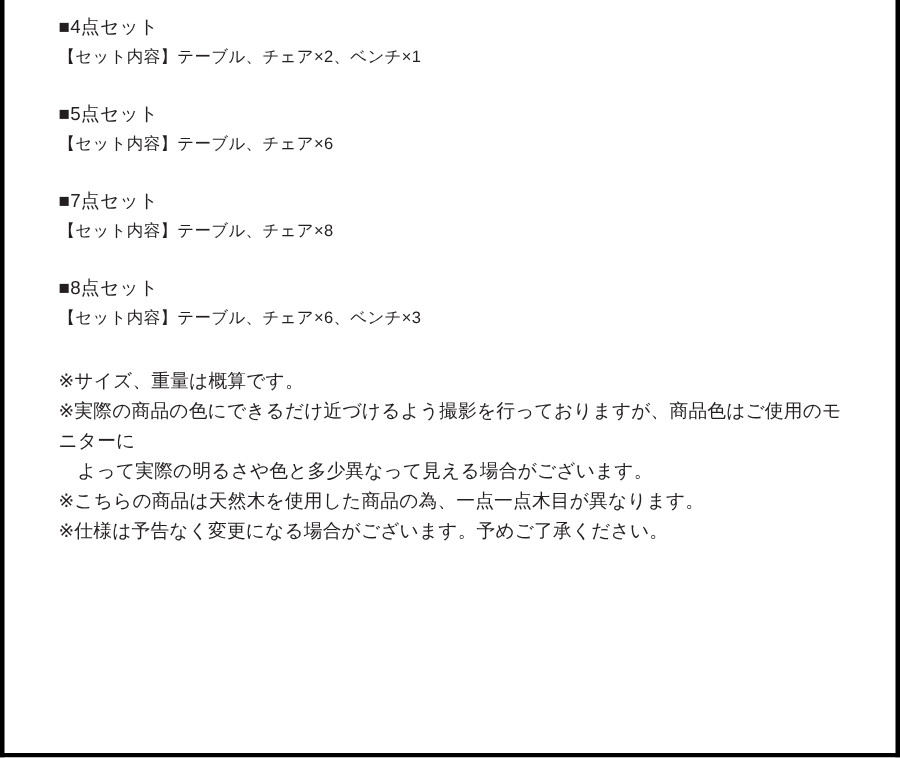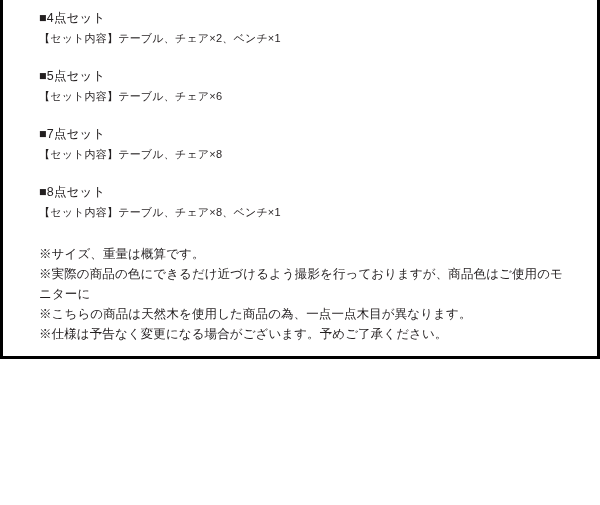--- a/index.html
+++ b/index.html
@@ -10,21 +10,21 @@
     width: 600px;
     height: 505px;
     background: #ffffff;
     font-family: "Liberation Sans", "DejaVu Sans", sans-serif;
     color: #231f20;
     overflow: hidden;
   }
   .page {
     position: relative;
     width: 600px;
-    height: 359px;
+    height: 505px;
     box-sizing: border-box;
     background: #ffffff;
     border-left: 3px solid #000000;
     border-right: 3px solid #000000;
     border-bottom: 3px solid #000000;
     border-top: 0;
   }
   .content {
     position: absolute;
     left: 36px;
@@ -46,21 +46,20 @@
     letter-spacing: 0.2px;
     white-space: nowrap;
   }
   .notes {
     margin-top: 22px;
   }
   .note {
     font-size: 12.5px;
     line-height: 20px;
     letter-spacing: 0.1px;
-    font-family: Liberation Serif, serif;
   }
   .note.indent {
     text-indent: 1em;
   }
 </style>
 </head>
 <body>
 
 <div class="page">
   <div class="content">
@@ -76,25 +75,26 @@
     </div>
 
 
     <div class="set-block">
       <div class="set-title">■7点セット</div>
       <div class="set-desc">【セット内容】テーブル、チェア×8</div>
     </div>
 
     <div class="set-block">
       <div class="set-title">■8点セット</div>
-      <div class="set-desc">【セット内容】テーブル、チェア×8、ベンチ×1</div>
+      <div class="set-desc">【セット内容】テーブル、チェア×6、ベンチ×3</div>
     </div>
 
 
     <div class="notes">
       <div class="note">※サイズ、重量は概算です。</div>
       <div class="note">※実際の商品の色にできるだけ近づけるよう撮影を行っておりますが、商品色はご使用のモニターに</div>
+      <div class="note indent">よって実際の明るさや色と多少異なって見える場合がございます。</div>
       <div class="note">※こちらの商品は天然木を使用した商品の為、一点一点木目が異なります。</div>
       <div class="note">※仕様は予告なく変更になる場合がございます。予めご了承ください。</div>
     </div>
 
   </div>
 </div>
 
 </body></html>

